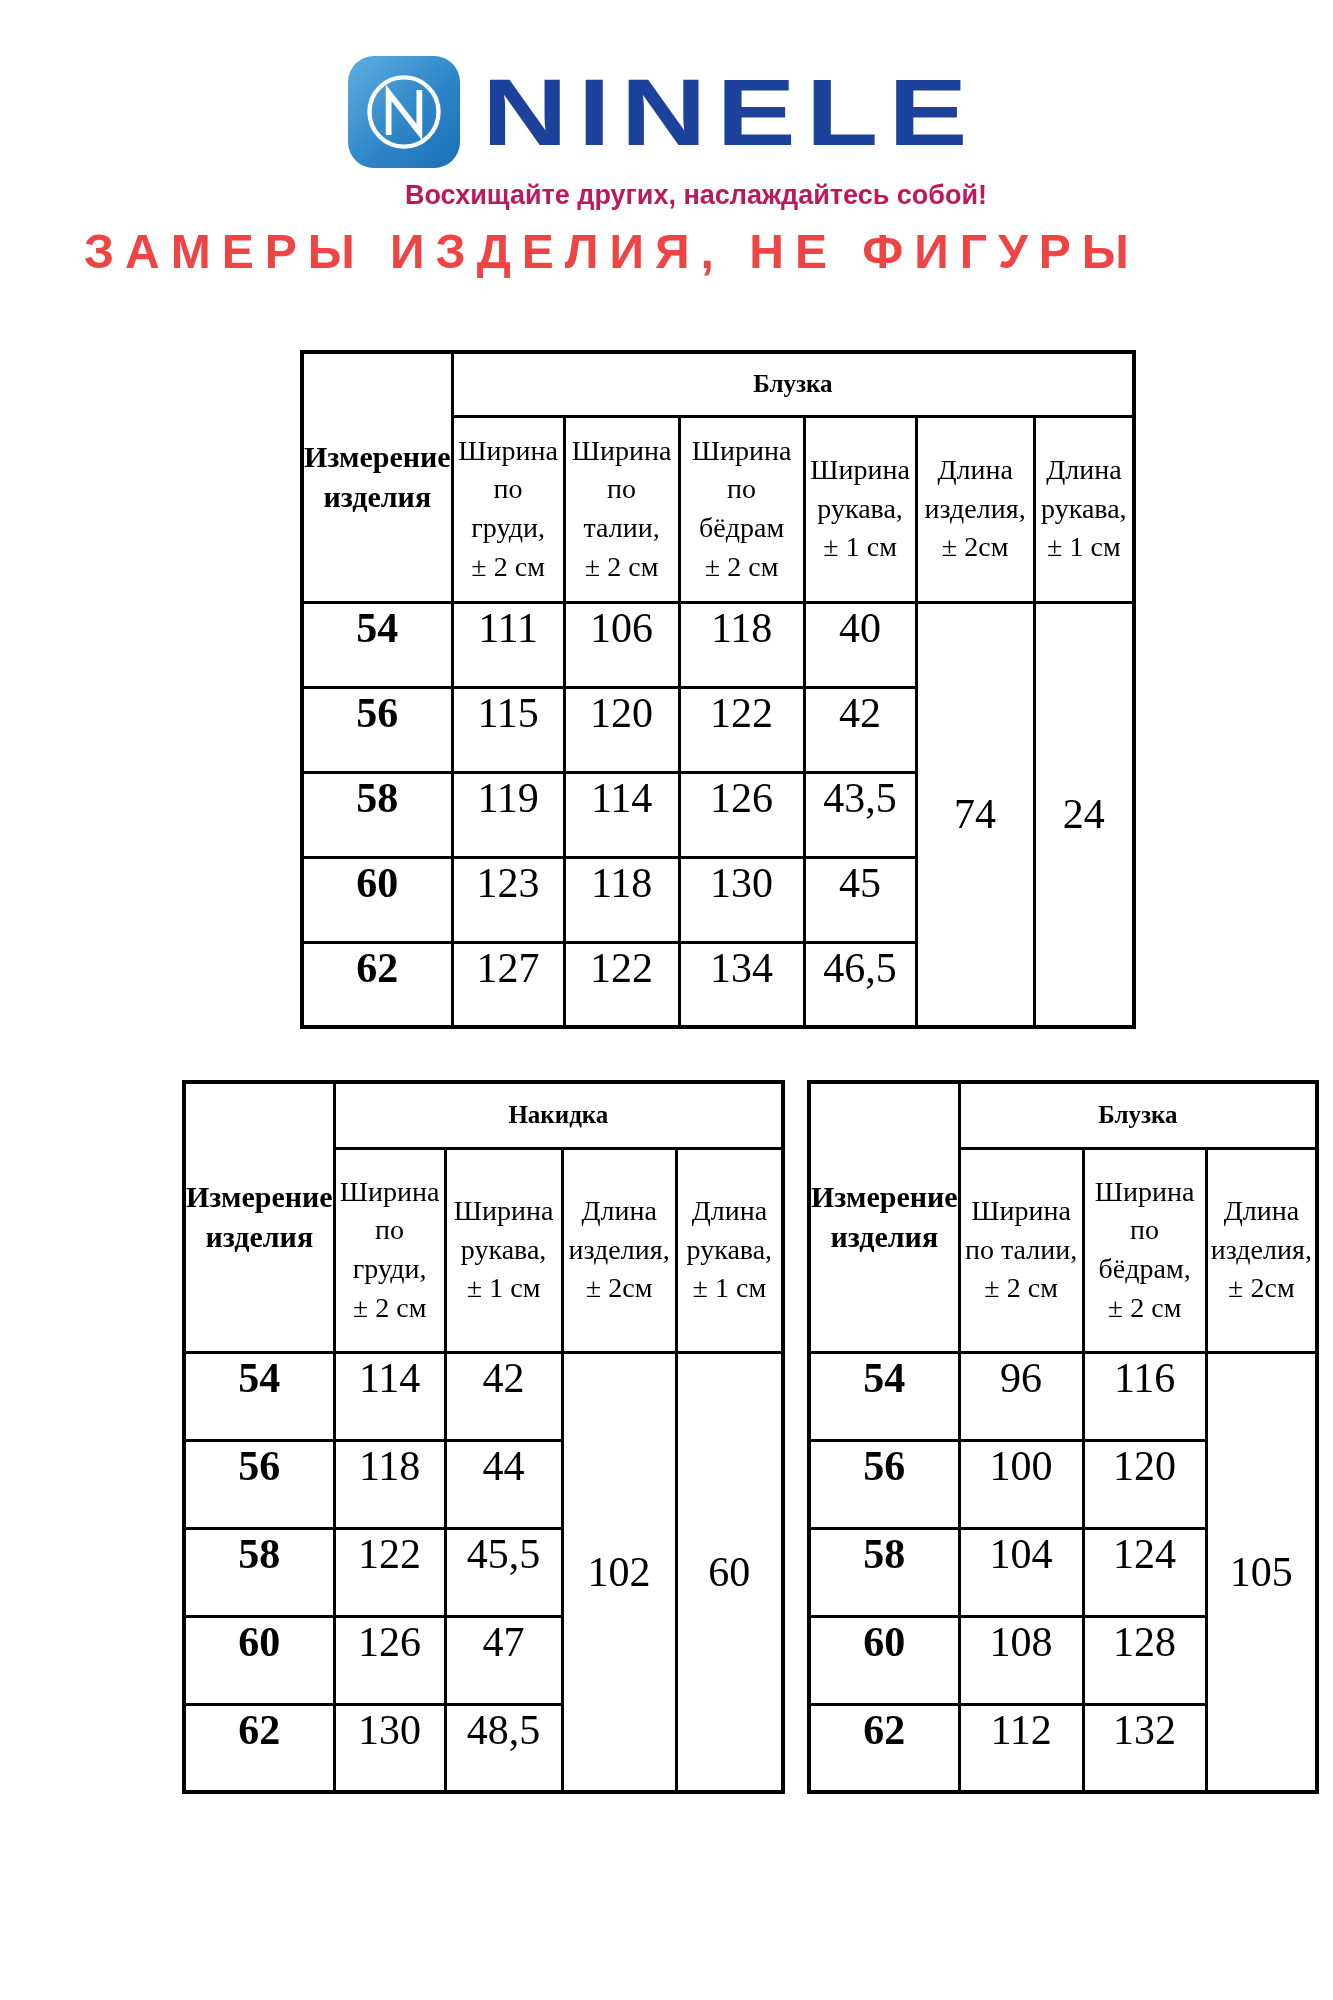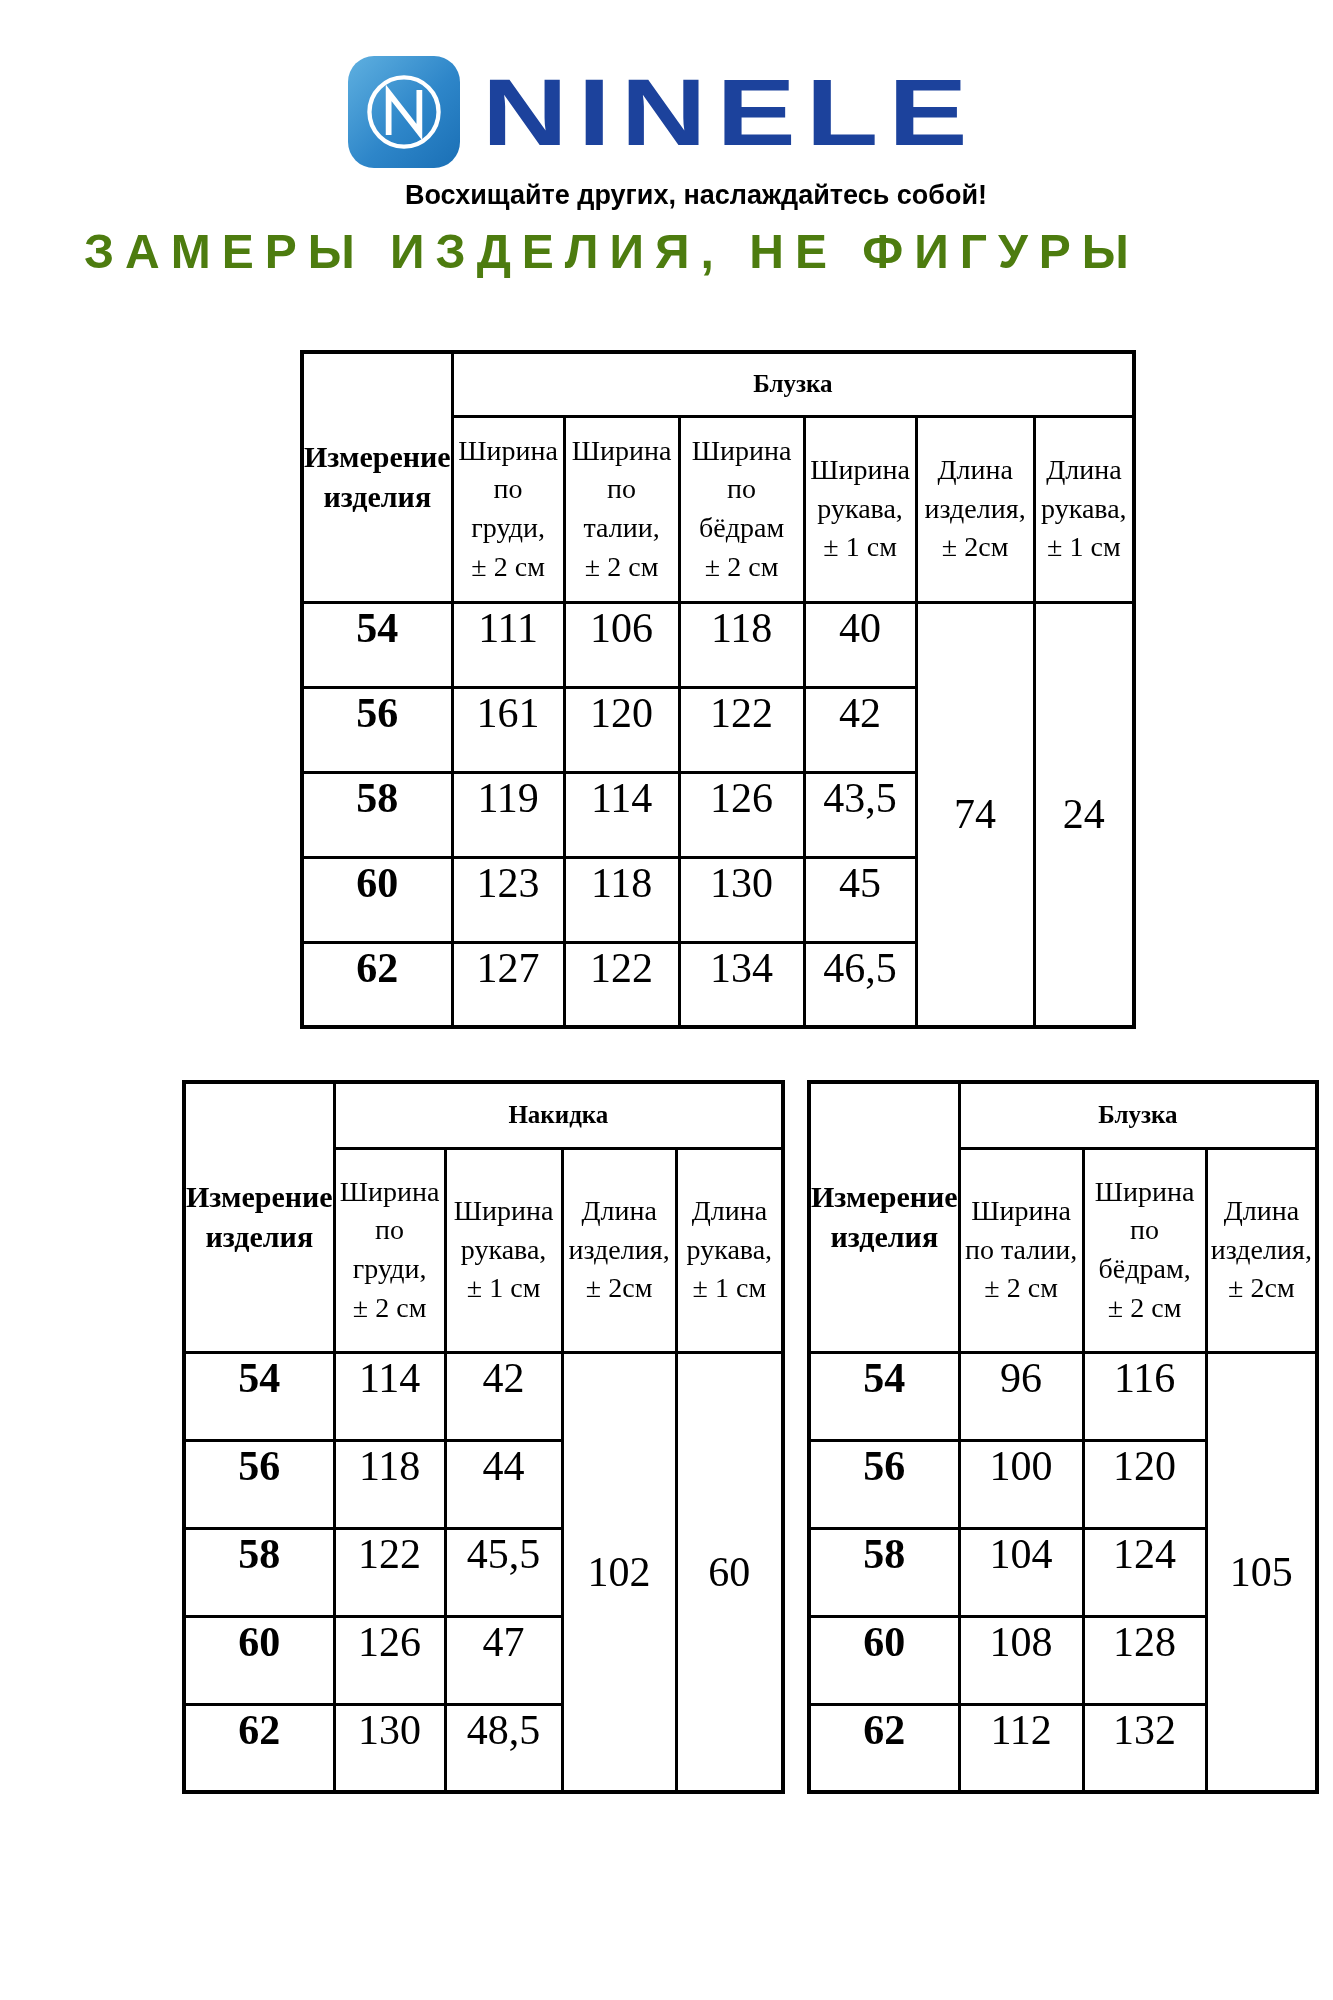--- a/index.html
+++ b/index.html
@@ -47,24 +47,24 @@
   <header class="logo">
     <div class="logo-row">
       <div class="logo-icon">
         <svg viewBox="0 0 100 100">
           <circle cx="50" cy="50" r="36" fill="none" stroke="#ffffff" stroke-width="4.5"></circle>
           <path d="M34 71 L34 30 L66 71 L66 30" fill="none" stroke="#ffffff" stroke-width="6" stroke-linecap="square"></path>
         </svg>
       </div>
       <div class="brand" style="color:#1c429c;">NINELE</div>
     </div>
-    <div class="tagline" style="color:#000000;">Восхищайте других, наслаждайтесь собой!</div>
+    <div class="tagline" style="color:#be185d;">Восхищайте других, наслаждайтесь собой!</div>
   </header>
 
-  <h1 class="heading" style="color:#4d7c0f;">ЗАМЕРЫ ИЗДЕЛИЯ, НЕ ФИГУРЫ</h1>
+  <h1 class="heading" style="color:#ef4444;">ЗАМЕРЫ ИЗДЕЛИЯ, НЕ ФИГУРЫ</h1>
 
   <table class="tbl tbl-blouse">
     <colgroup>
       <col style="width:148px">
         <col style="width:112px">
         <col style="width:115px">
       <col style="width:125px">
         <col style="width:112px">
         <col style="width:118px">
       <col style="width:100px">
@@ -100,21 +100,21 @@
       <td class="size">54</td>
       <td class="val">111</td>
       <td class="val">106</td>
       <td class="val">118</td>
       <td class="val">40</td>
       <td class="merged" rowspan="5">74</td>
       <td class="merged" rowspan="5">24</td>
     </tr>
     <tr style="height:85px;">
       <td class="size">56</td>
-      <td class="val">161</td>
+      <td class="val">115</td>
       <td class="val">120</td>
       <td class="val">122</td>
       <td class="val">42</td>
     </tr>
     <tr style="height:85px;">
       <td class="size">58</td>
       <td class="val">119</td>
       <td class="val">114</td>
       <td class="val">126</td>
       <td class="val">43,5</td>

